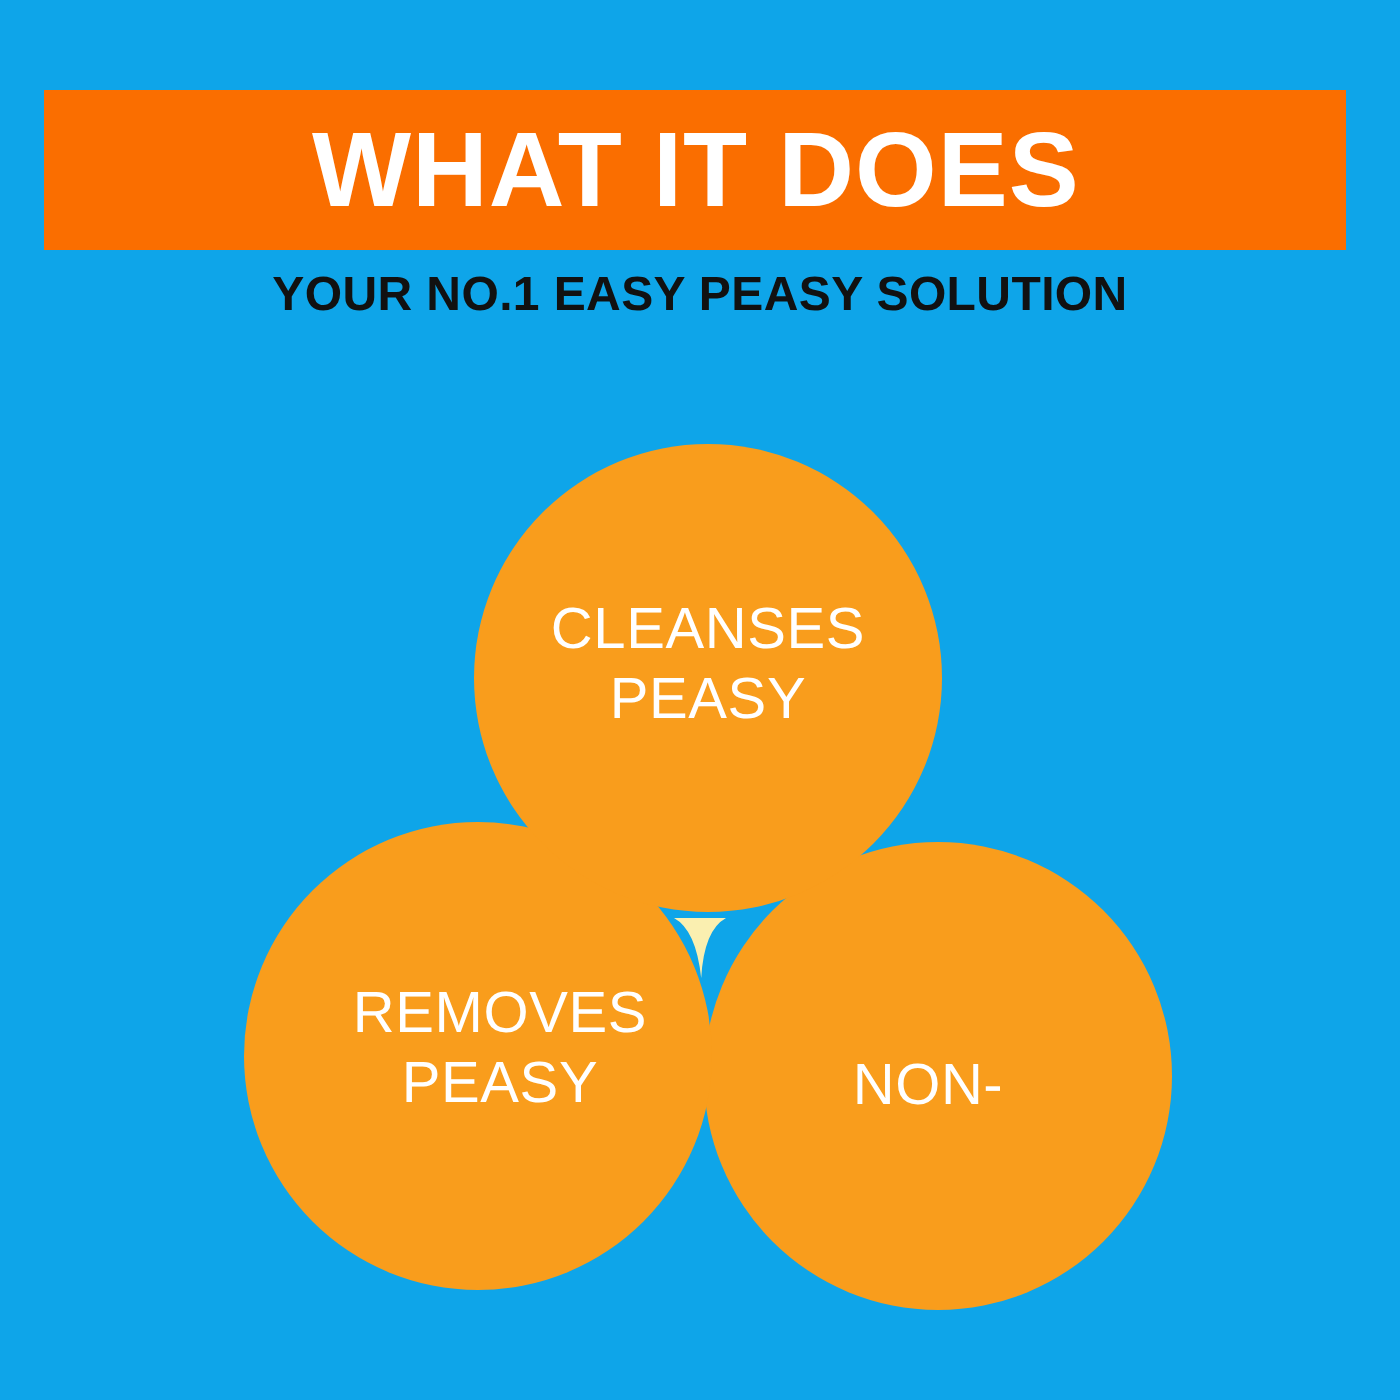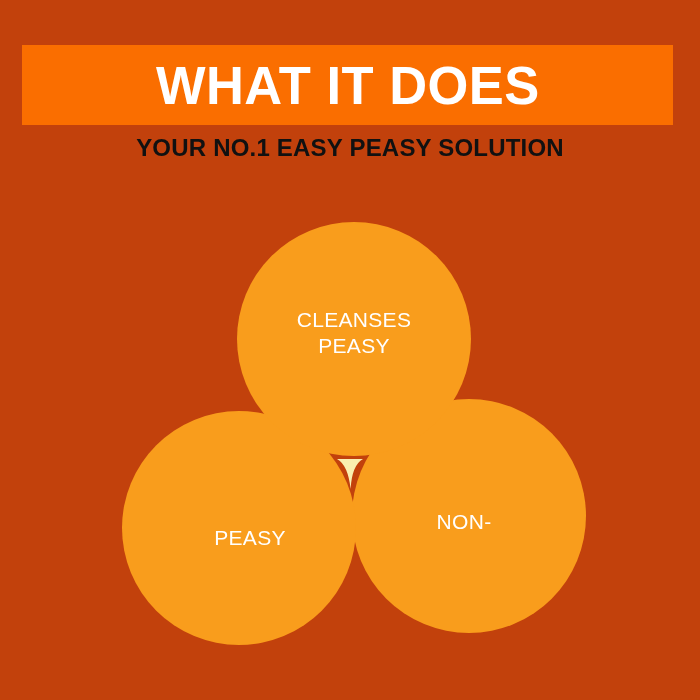--- a/index.html
+++ b/index.html
@@ -70,21 +70,21 @@
   .circle {
     position: absolute;
     border-radius: 50%;
     background: #f99d1c;
     display: flex;
     align-items: center;
     justify-content: center;
     text-align: center;
     color: #ffffff;
     font-weight: 400;
-    font-size: 21px;
+    font-size: 29px;
     line-height: 1.22;
     letter-spacing: 0.3px;
     font-family: "Liberation Sans", "DejaVu Sans", sans-serif;
   }
   .circle .label { padding: 0 14px; }
 
   .circle-top {
     left: 237px;
     top: 222px;
     width: 234px;
@@ -97,61 +97,61 @@
     left: 122px;
     top: 411px;
     width: 234px;
     height: 234px;
     z-index: 2;
   }
   .circle-left .label { transform: translate(11px, -3px); }
 
   .circle-right {
     left: 352px;
-    top: 399px;
+    top: 421px;
     width: 234px;
     height: 234px;
     z-index: 1;
   }
   .circle-right .label { transform: translate(-5px, 6px); }
 
   
   .center-gap {
     position: absolute;
     left: 336px;
     top: 459px;
     width: 28px;
     height: 30px;
     z-index: 6;
     pointer-events: none;
   }
 </style>
 </head>
 <body style="background: rgb(250, 239, 176);">
 
-<div id="poster" style="background: #c2410c;">
+<div id="poster" style="background: #0ea5e9;">
 
   <div class="title-bar" style="background: rgb(250, 110, 0);">
     <span class="title-text" style="color: rgb(255, 255, 255);">WHAT IT DOES</span>
   </div>
 
   <div class="subtitle" style="color: rgb(17, 17, 17);">YOUR NO.1 EASY PEASY SOLUTION</div>
 
   <div class="venn">
 
     <div class="circle circle-top" style="background: rgb(249, 157, 28); color: rgb(255, 255, 255);">
       <div class="label">
         <span>CLEANSES</span><br>
         <span>PEASY</span>
       </div>
     </div>
 
     <div class="circle circle-left" style="background: rgb(249, 157, 28); color: rgb(255, 255, 255);">
       <div class="label">
-        <br>
+        <span>REMOVES</span><br>
         <span>PEASY</span>
       </div>
     </div>
 
     <div class="circle circle-right" style="background: rgb(249, 157, 28); color: rgb(255, 255, 255);">
       <div class="label">
         <span>NON-</span><br>
       </div>
     </div>
 

